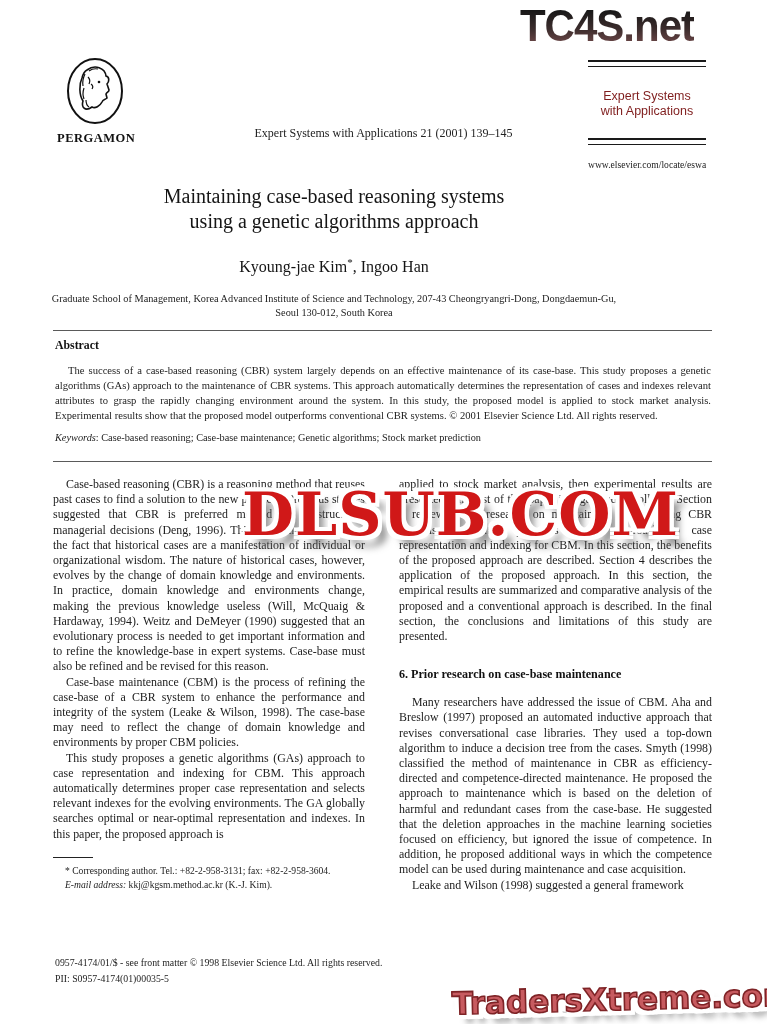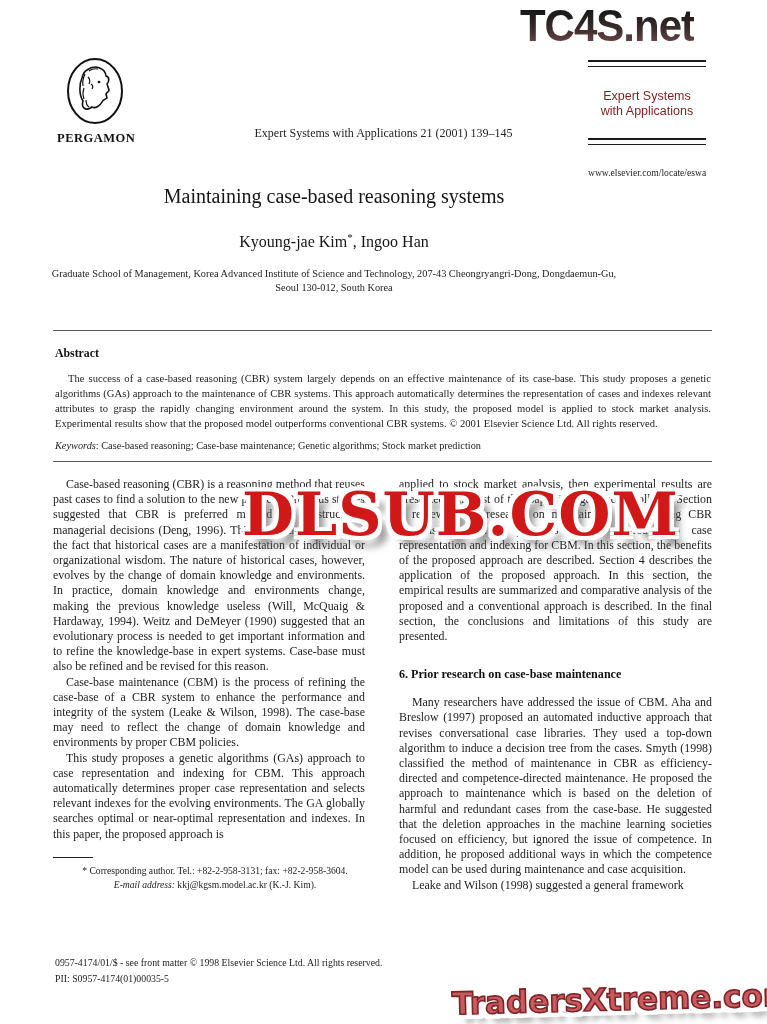--- a/index.html
+++ b/index.html
@@ -26,54 +26,54 @@
   .citation{
     position:absolute;top:126px;left:0;width:767px;text-align:center;
     font-size:12px;color:#222;
   }
   .jbox{position:absolute;left:588px;top:60px;width:118px;text-align:center;}
   .drule{height:4px;border-top:2.2px solid #1a1a1a;border-bottom:1.2px solid #1a1a1a;}
   .jname{
     margin:22px 0 20px 0;font-family:"Liberation Sans",sans-serif;
     font-size:12.5px;line-height:14.5px;color:#7f1d1d;
   }
-  .jurl{margin-top:22px;font-size:9.6px;white-space:nowrap;color:#222;}
+  .jurl{margin-top:14px;font-size:9.6px;white-space:nowrap;color:#222;}
   
   .titleblock{position:absolute;top:184px;left:0;width:668px;text-align:center;}
   .title{font-size:20px;line-height:25px;font-weight:normal;margin:0;color:#151515;}
   .authors{margin-top:22px;font-size:16px;color:#151515;}
   .authors sup{font-size:11px;}
   .affil{margin-top:16px;font-size:10.3px;line-height:14px;color:#222;}
   
   .rule{position:absolute;left:53px;width:659px;border-top:1.6px solid #5a5a5a;}
   .rule1{top:330px;}
   .rule2{top:461px;}
   .abstract{position:absolute;top:338px;left:55px;width:656px;}
-  .abstract h2{font-size:11.8px;margin:8px 0 10px 0;color:#111;}
+  .abstract h2{font-size:11.8px;margin:0 0 10px 0;color:#111;}
   .abstract p{
     margin:0;font-size:10.6px;line-height:15px;text-align:justify;text-indent:13px;
   }
   .keywords{margin-top:9px;font-size:10.3px;}
   .keywords .kwl{font-style:italic;}
   
   .columns{
     position:absolute;top:477px;left:53px;width:659px;
     display:flex;column-gap:34px;
   }
   .col-left{width:312px;flex:none;}
   .col-right{flex:1;min-width:0;}
   .col h3{font-size:12.1px;margin:0 0 13px 0;color:#111;}
   .col h3.h2nd{margin-top:23px;}
   .col p{
     margin:0;font-size:11.9px;line-height:15.2px;text-align:justify;color:#1c1c1c;
   }
   .col p.ind{text-indent:13px;}
   .footnote{margin-top:15px;}
   .fnrule{width:40px;border-top:1.2px solid #222;margin-bottom:6px;}
-  .fnline{font-size:9.6px;line-height:14.5px;text-align:center;padding-left:12px;}
+  .fnline{font-size:9.6px;line-height:14.5px;text-align:left;padding-left:12px;}
   .fnline .em{font-style:italic;}
   
   .footer{position:absolute;top:955px;left:55px;font-size:9.8px;line-height:15.5px;color:#1c1c1c;}
   
   .wm-dlsub{
     position:absolute;left:242px;top:479px;
     font-family:"DejaVu Serif",serif;font-weight:bold;
     font-size:60px;letter-spacing:1px;white-space:nowrap;
     color:#d01818;
     text-shadow:
@@ -120,20 +120,21 @@
         <span>with Applications</span>
       </div>
       <div class="drule"></div>
       <div class="jurl">www.elsevier.com/locate/eswa</div>
     </div>
   </div>
 
   <div class="titleblock">
     <h1 class="title">
       <span>Maintaining case-based reasoning systems</span><br>
+      <span>using a genetic algorithms approach</span>
     </h1>
     <div class="authors">
       <span>Kyoung-jae Kim</span><sup>*</sup><span>, Ingoo Han</span>
     </div>
     <div class="affil">
       <span>Graduate School of Management, Korea Advanced Institute of Science and Technology, 207-43 Cheongryangri-Dong, Dongdaemun-Gu,</span><br>
       <span>Seoul 130-012, South Korea</span>
     </div>
   </div>
 
@@ -151,21 +152,21 @@
 
   <div class="columns">
     <div class="col col-left">
       <p class="ind">Case-based reasoning (CBR) is a reasoning method that reuses past cases to find a solution to the new problem. Previous studies suggested that CBR is preferred method for ill-structured managerial decisions (Deng, 1996). This suggestion stems from the fact that historical cases are a manifestation of individual or organizational wisdom. The nature of historical cases, however, evolves by the change of domain knowledge and environments. In practice, domain knowledge and environments change, making the previous knowledge useless (Will, McQuaig &amp; Hardaway, 1994). Weitz and DeMeyer (1990) suggested that an evolutionary process is needed to get important information and to refine the knowledge-base in expert systems. Case-base must also be refined and be revised for this reason.</p>
       <p class="ind">Case-base maintenance (CBM) is the process of refining the case-base of a CBR system to enhance the performance and integrity of the system (Leake &amp; Wilson, 1998). The case-base may need to reflect the change of domain knowledge and environments by proper CBM policies.</p>
       <p class="ind">This study proposes a genetic algorithms (GAs) approach to case representation and indexing for CBM. This approach automatically determines proper case representation and selects relevant indexes for the evolving environments. The GA globally searches optimal or near-optimal representation and indexes. In this paper, the proposed approach is</p>
       <div class="footnote">
         <div class="fnrule"></div>
         <div class="fnline">* Corresponding author. Tel.: +82-2-958-3131; fax: +82-2-958-3604.</div>
         <div class="fnline">
-          <span class="em">E-mail address:</span><span> kkj@kgsm.model.ac.kr (K.-J. Kim).</span>
+          <span class="em">E-mail address:</span><span> kkj@kgsm.method.ac.kr (K.-J. Kim).</span>
         </div>
       </div>
     </div>
 
     <div class="col col-right">
       <p>applied to stock market analysis, then experimental results are presented. The rest of this paper is organized as follows. Section 2 reviews prior research on maintaining and updating CBR systems. Section 3 proposes a GA approach to case representation and indexing for CBM. In this section, the benefits of the proposed approach are described. Section 4 describes the application of the proposed approach. In this section, the empirical results are summarized and comparative analysis of the proposed and a conventional approach is described. In the final section, the conclusions and limitations of this study are presented.</p>
       <h3 class="h2nd">6. Prior research on case-base maintenance</h3>
       <p class="ind">Many researchers have addressed the issue of CBM. Aha and Breslow (1997) proposed an automated inductive approach that revises conversational case libraries. They used a top-down algorithm to induce a decision tree from the cases. Smyth (1998) classified the method of maintenance in CBR as efficiency-directed and competence-directed maintenance. He proposed the approach to maintenance which is based on the deletion of harmful and redundant cases from the case-base. He suggested that the deletion approaches in the machine learning societies focused on efficiency, but ignored the issue of competence. In addition, he proposed additional ways in which the competence model can be used during maintenance and case acquisition.</p>
       <p class="ind">Leake and Wilson (1998) suggested a general framework</p>
     </div>

